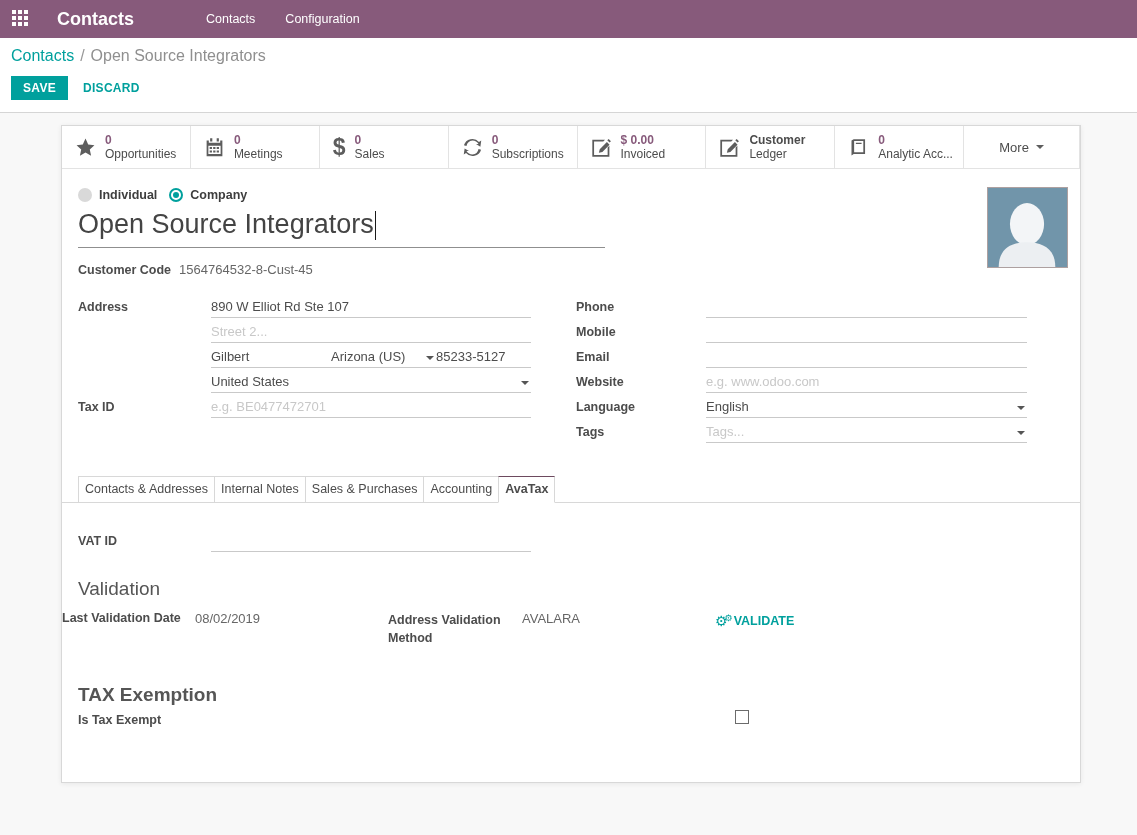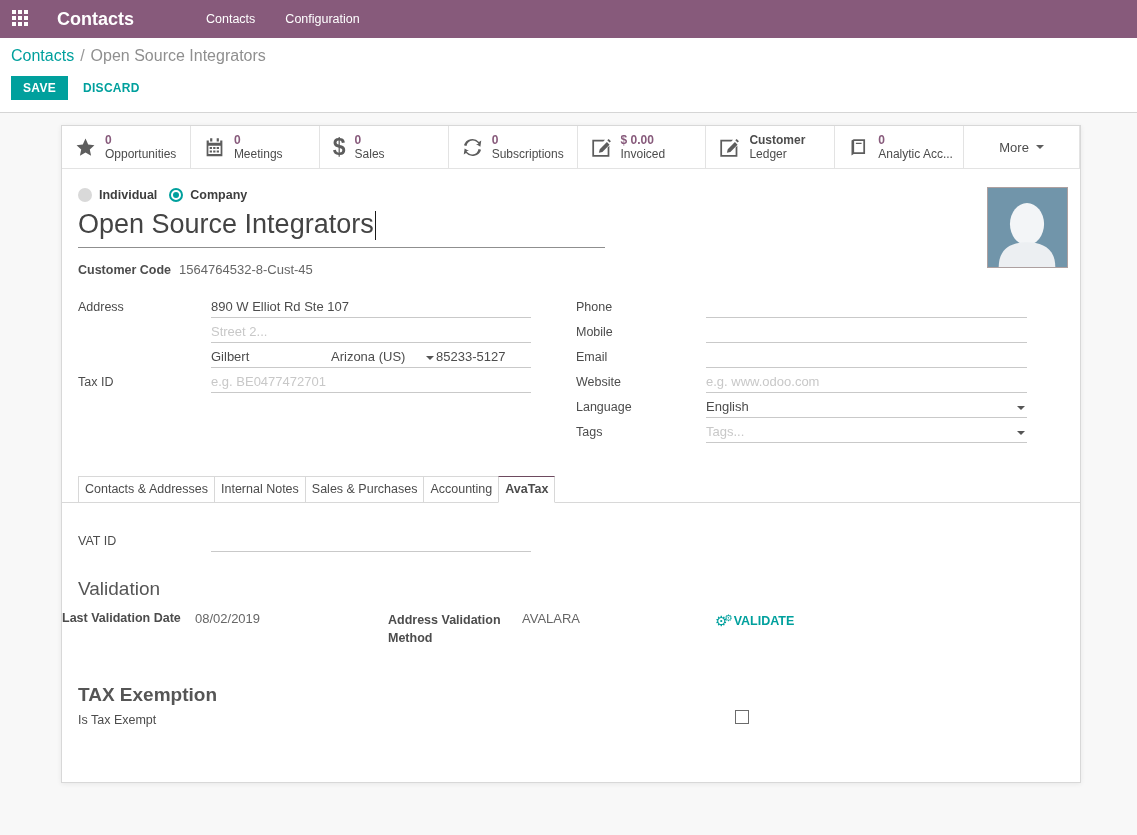--- a/index.html
+++ b/index.html
@@ -107,21 +107,21 @@
 
   .customer-code { position:absolute; top:136px; left:16px; display:flex; gap:8px; align-items:baseline; }
   .cc-label { font-size:12.5px; font-weight:bold; color:#4c4c4c; }
   .cc-value { font-size:13px; color:#666; }
 
   
   .fgroup { position:absolute; top:171px; }
   .fgroup.left  { left:16px;  width:453px; }
   .fgroup.right { left:514px; width:451px; }
   .frow { display:flex; align-items:flex-start; min-height:25px; }
-  .flabel { font-size:12.5px; font-weight:normal; color:#4c4c4c; padding-top:3px; }
+  .flabel { font-size:12.5px; font-weight:bold; color:#4c4c4c; padding-top:3px; }
   .fgroup.left  .flabel { width:133px; flex:0 0 133px; }
   .fgroup.right .flabel { width:130px; flex:0 0 130px; }
   .finput {
     flex:1; min-height:21px; font-size:13px; color:#4c4c4c;
     border-bottom:1px solid #c9c9c9; padding:2px 0 2px; cursor:text;
   }
   .placeholder { color:#c8c8c8; }
   .sel { position:relative; padding-right:16px; cursor:pointer; }
   .sel::after {
     content:""; position:absolute; right:2px; top:9px;
@@ -345,20 +345,24 @@
     </div>
     <div class="frow">
       <span class="flabel"></span>
       <div class="city-row">
         <div class="finput city">Gilbert</div>
         <div class="finput state sel">Arizona (US)</div>
         <div class="finput zip">85233-5127</div>
       </div>
     </div>
     <div class="frow">
+      <span class="flabel"></span>
+      <div class="finput sel">United States</div>
+    </div>
+    <div class="frow">
       <span class="flabel">Tax ID</span>
       <div class="finput placeholder">e.g. BE0477472701</div>
     </div>
   </div>
 
   <div class="fgroup right">
     <div class="frow">
       <span class="flabel">Phone</span>
       <div class="finput"></div>
     </div>

